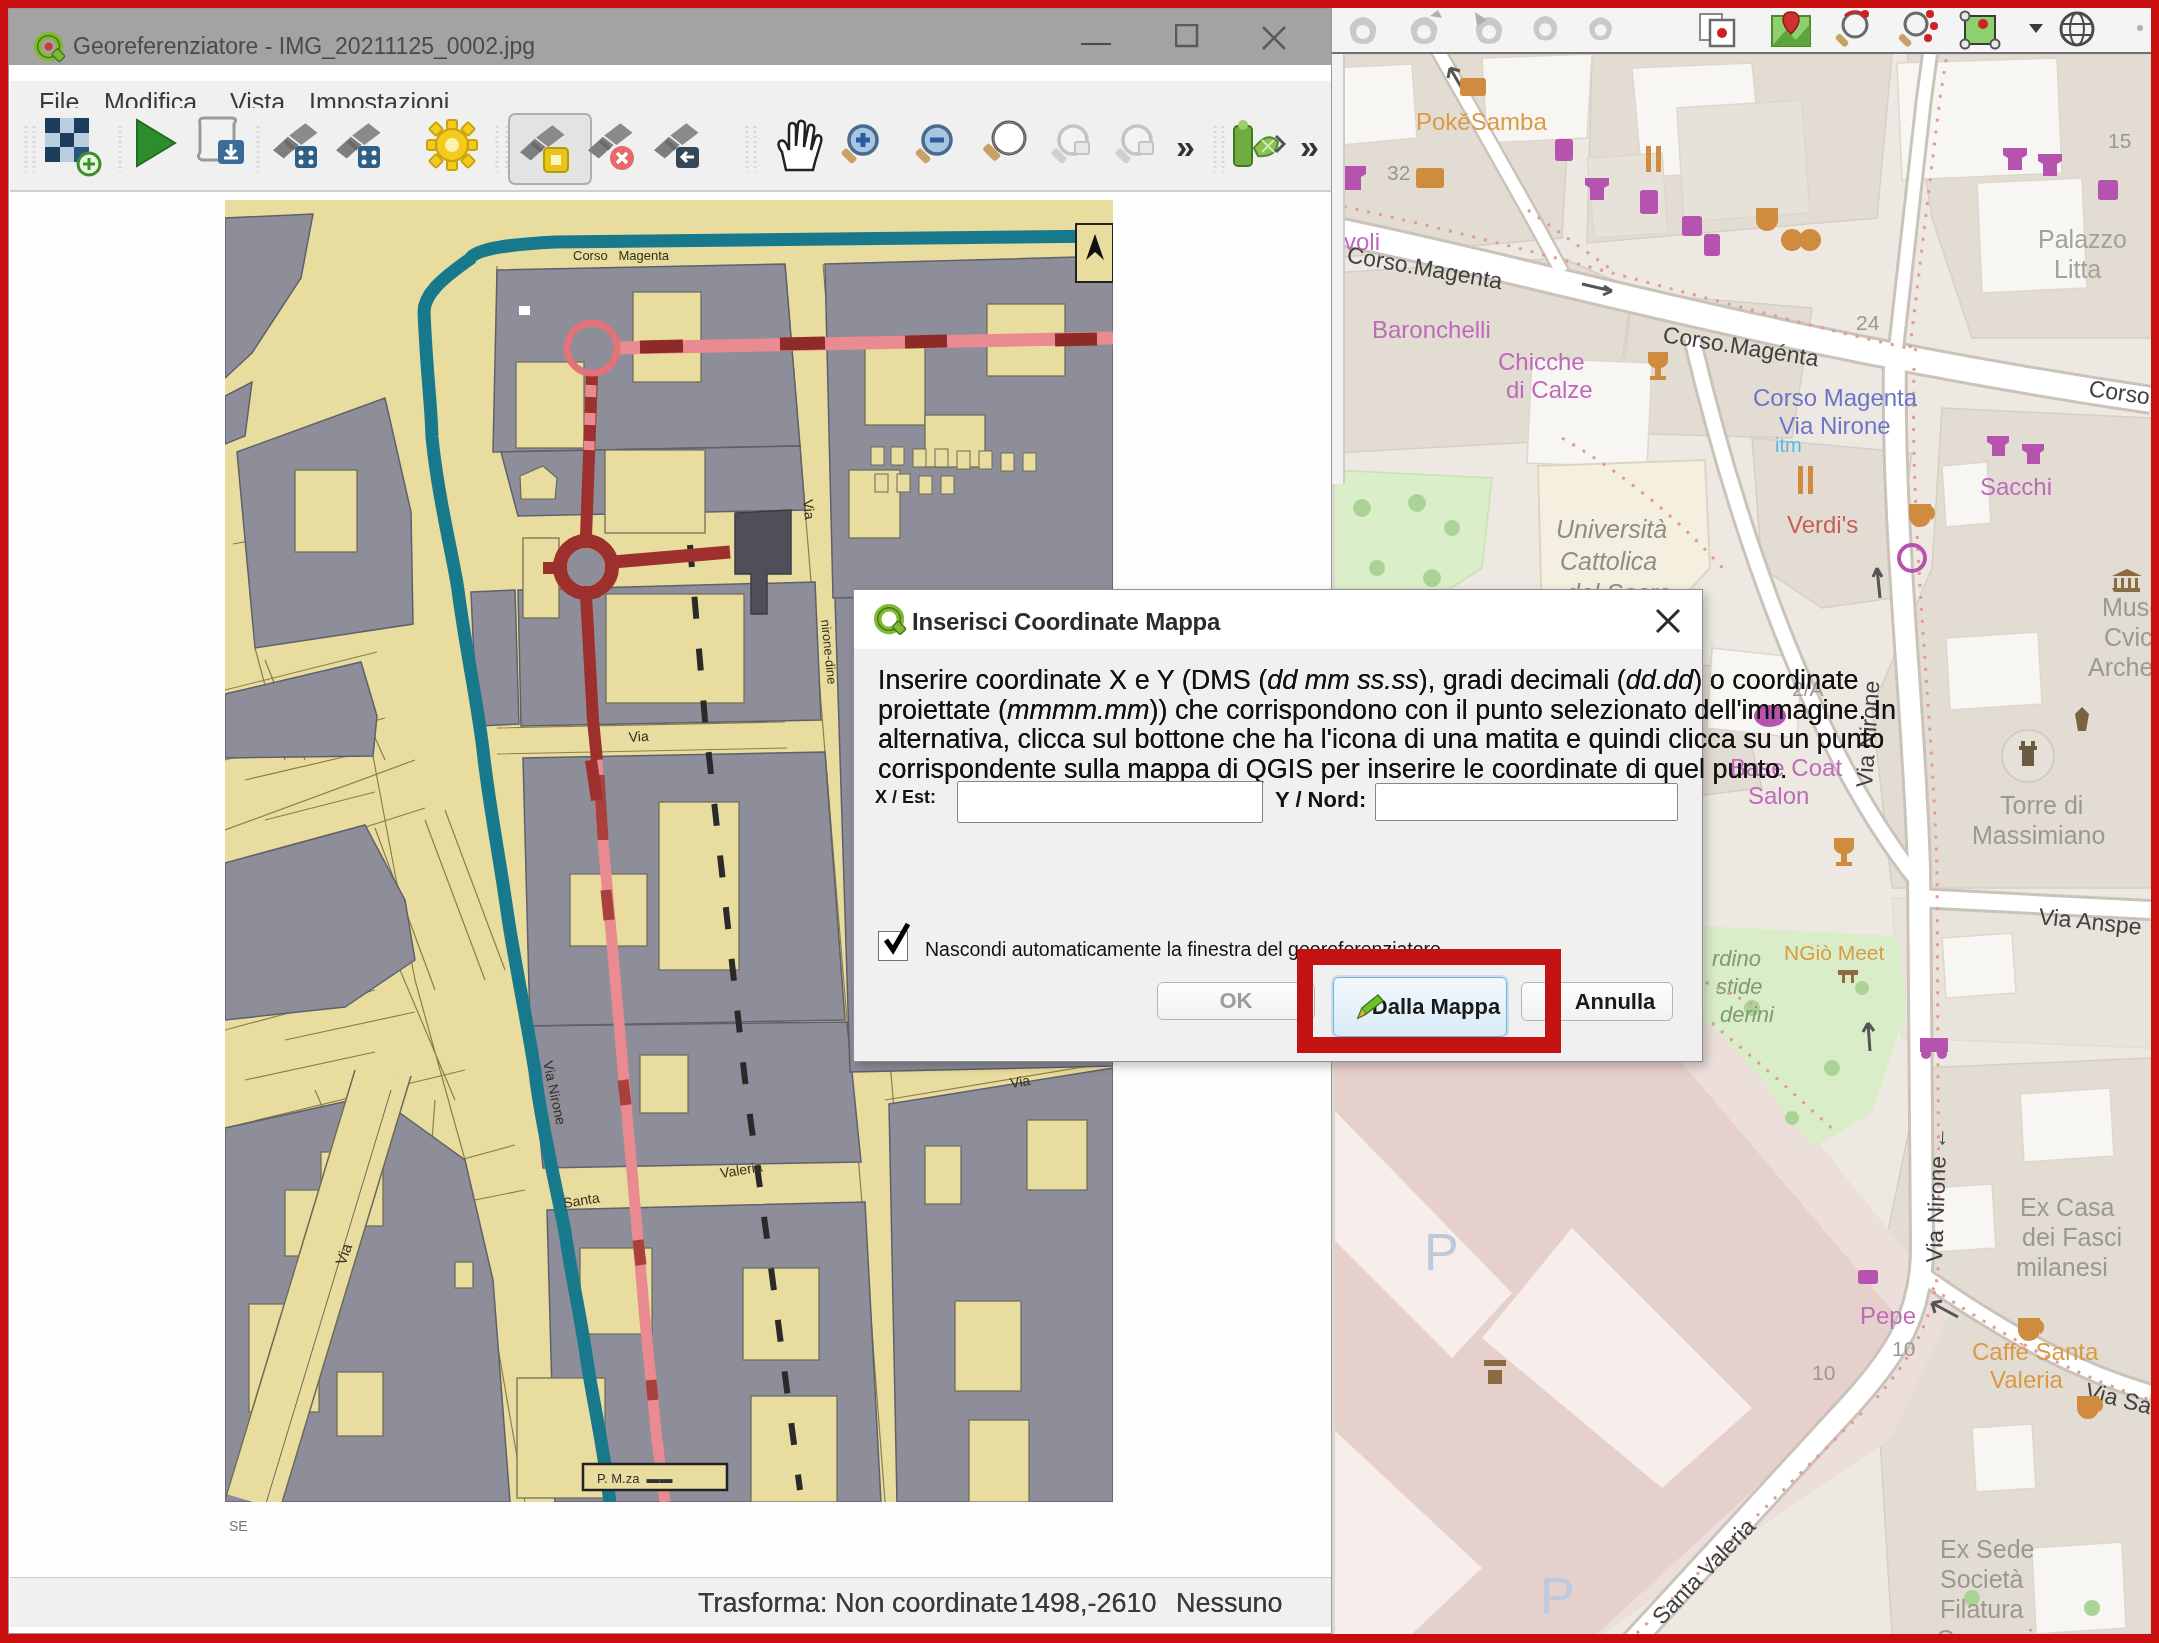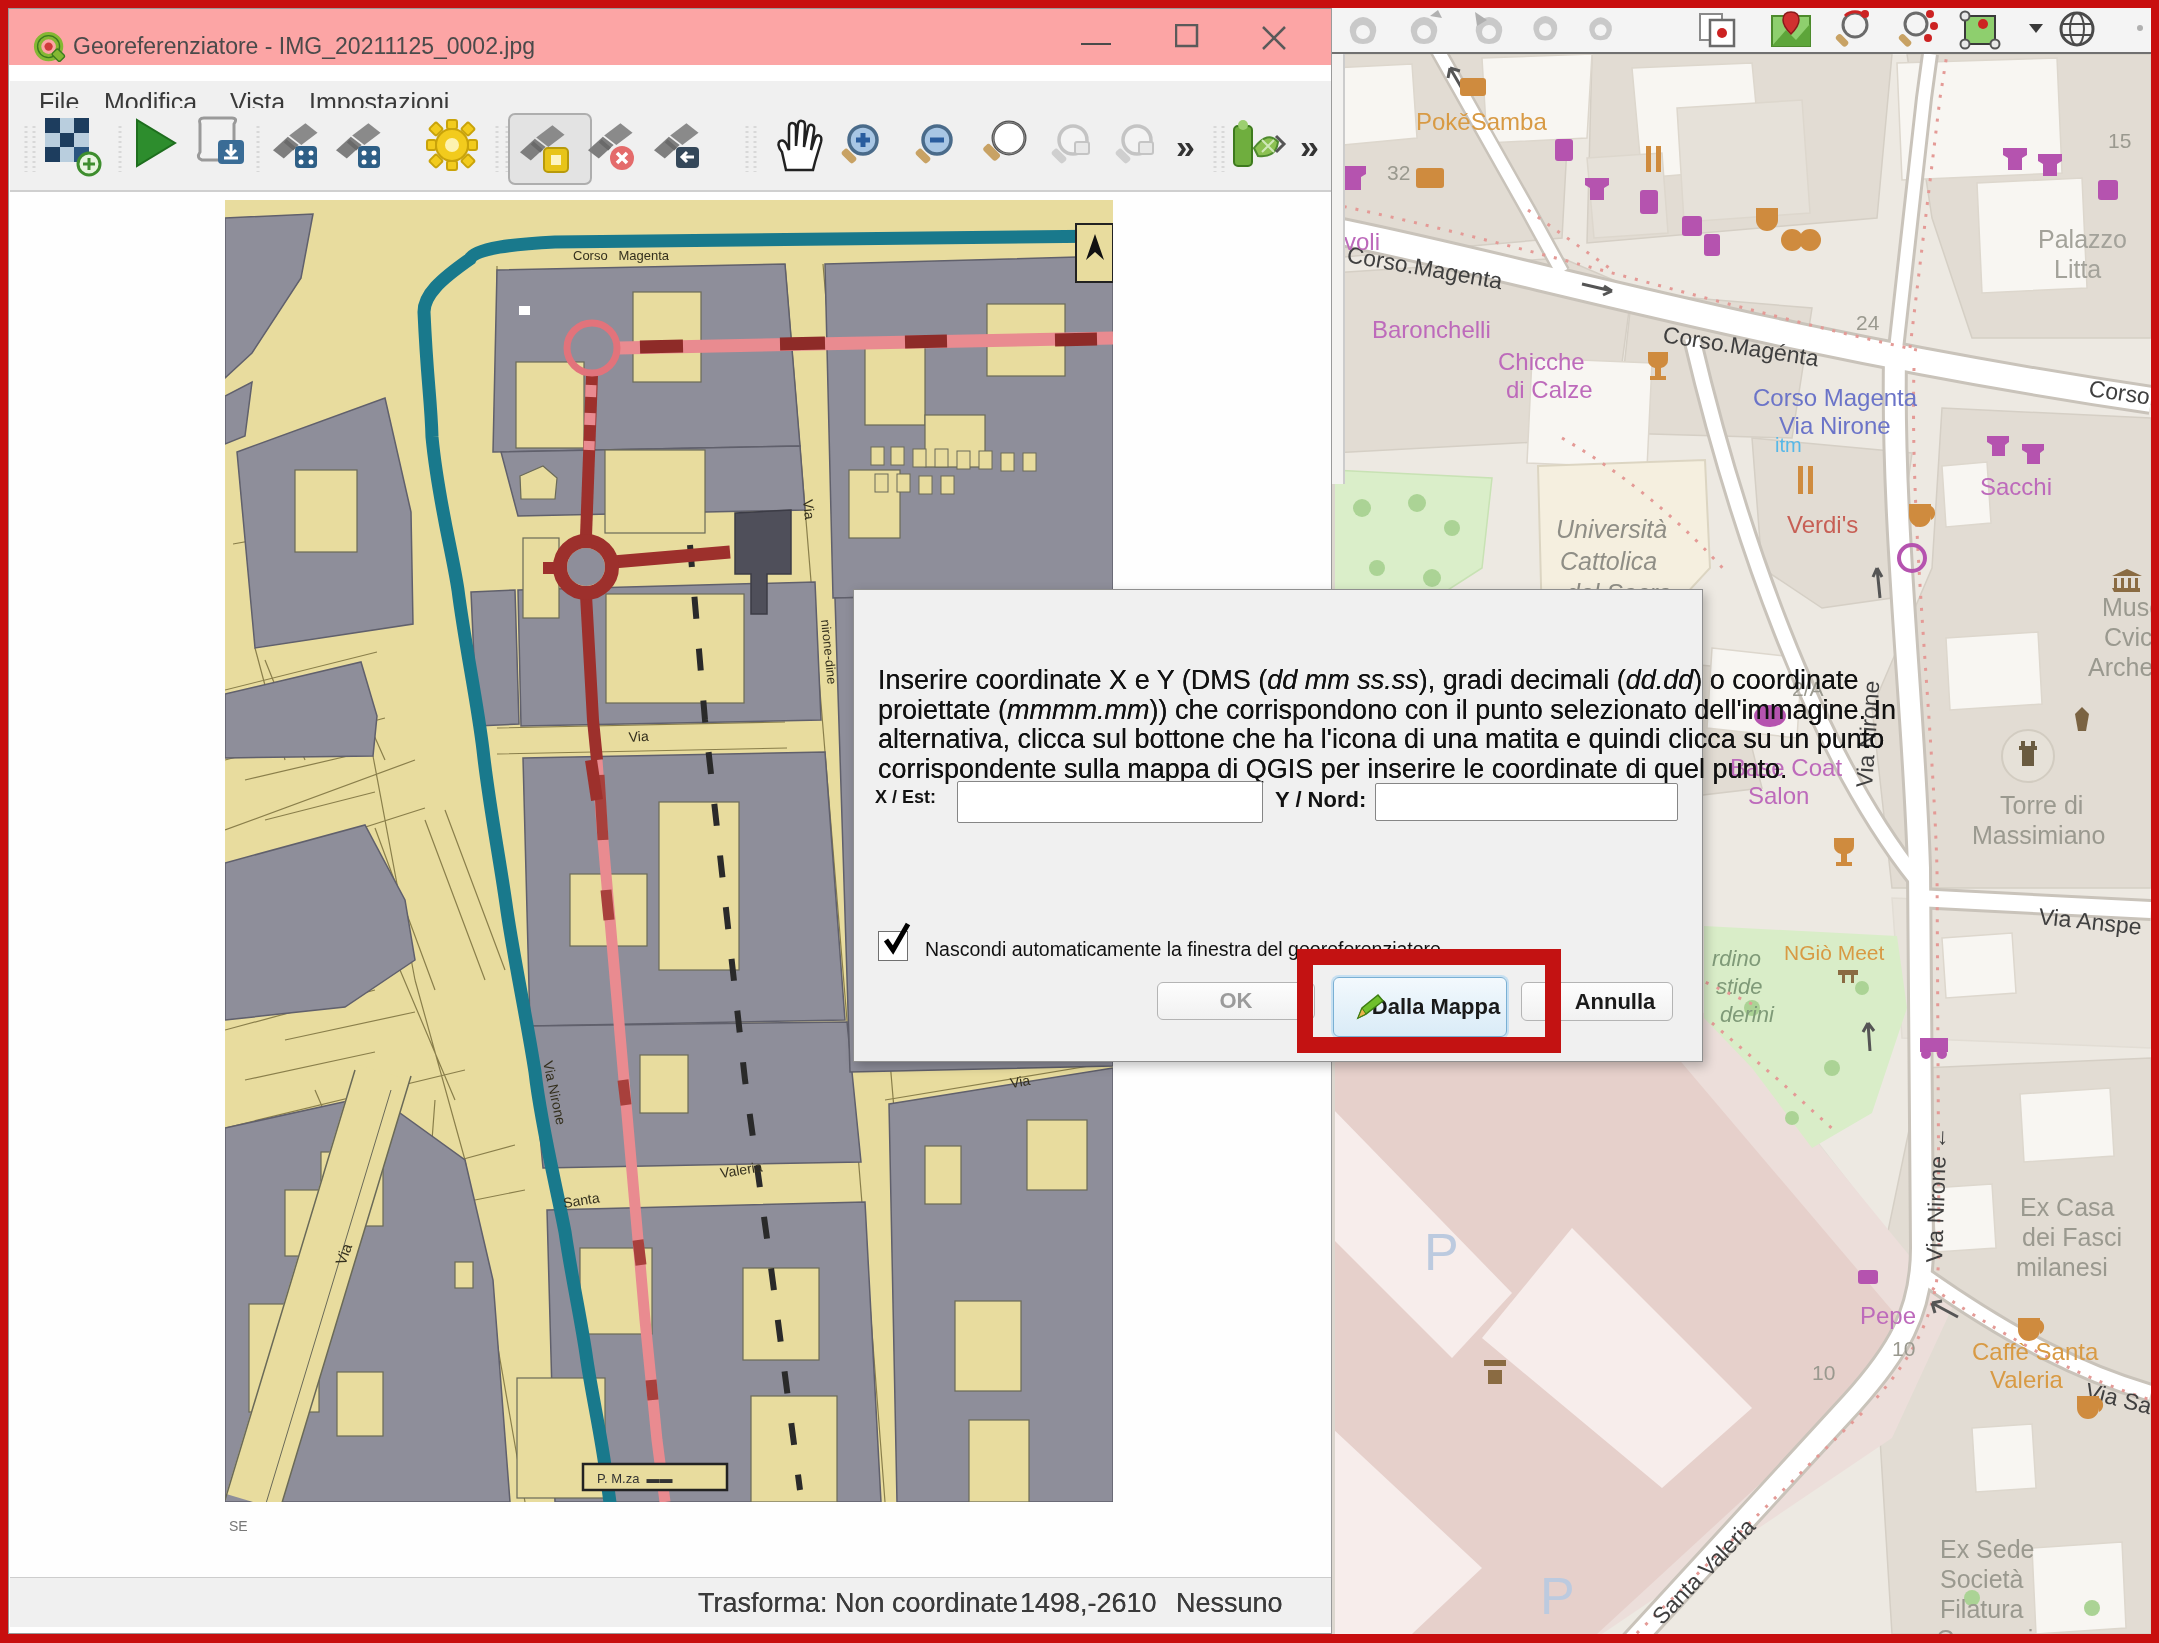--- a/index.html
+++ b/index.html
@@ -1,20 +1,20 @@
 <!DOCTYPE html>
 <html><head>
 <meta charset="utf-8">
 <style>
 html,body{margin:0;padding:0;width:2159px;height:1643px;overflow:hidden;background:#c80e0e;font-family:"Liberation Sans",sans-serif;}
 #stage{position:absolute;left:0;top:0;width:2159px;height:1643px;}
 .abs{position:absolute;}
 
 #win{left:8px;top:8px;width:1324px;height:1626px;background:#fff;border:1px solid #9a9a9a;box-sizing:border-box;}
-#titlebar{left:0;top:0;width:100%;height:56px;background:#fca5a5;}
+#titlebar{left:0;top:0;width:100%;height:56px;background:#a3a3a3;}
 #titletxt{left:64px;top:24px;font-size:23px;color:#4a4a4a;white-space:nowrap;}
 #menubar{left:1px;top:56px;width:1321px;height:42px;background:#f0f0f0;border-bottom:1px solid #e0e0e0;font-size:25px;color:#3a3a3a;margin-top:16px;}
 .mi{position:absolute;top:7px;}
 #toolbar{left:1px;top:99px;width:1321px;height:82px;background:#f0f0f0;border-bottom:2px solid #cfcfcf;}
 #canvas{left:1px;top:183px;width:1321px;height:1385px;background:#fefefe;}
 #statusbar{left:1px;top:1568px;width:1321px;height:49px;background:#f0f0f0;border-top:1px solid #cdcdcd;font-size:27px;color:#3a3a3a;text-shadow:0 0 0.6px #444;}
 
 .wbtn{position:absolute;top:22px;color:#4a4a4a;font-size:30px;}
 
 #dlg{left:853px;top:589px;width:850px;height:473px;background:#f0f0f0;border:1px solid #8f8f8f;box-sizing:border-box;box-shadow:3px 4px 10px rgba(0,0,0,.25);}
@@ -597,20 +597,31 @@
         <circle cx="19" cy="19" r="16" stroke-width="3"></circle>
         <ellipse cx="19" cy="19" rx="7" ry="16" stroke-width="2"></ellipse>
         <path d="M3,14 h32 M3,25 h32" stroke-width="2"></path>
       </g>
       <circle cx="808" cy="20" r="3" fill="#b0b0b0"></circle>
     </svg>
     </div>
   </div>
 
   <div id="dlg" class="abs">
+    <div id="dlgtitle" class="abs">
+      <svg class="abs" style="left:19px;top:13px" width="34" height="34" viewBox="0 0 36 36">
+        <circle cx="17" cy="17" r="12" fill="none" stroke="#84b833" stroke-width="8"></circle>
+        <circle cx="17" cy="17" r="12" fill="none" stroke="#3b7a1e" stroke-width="1.5"></circle>
+        <rect x="22" y="22" width="12" height="9" rx="2" fill="#84b833" stroke="#3b7a1e" stroke-width="1.5" transform="rotate(45 28 26)"></rect>
+      </svg>
+      <div id="dlgtxt" class="abs">Inserisci Coordinate Mappa</div>
+      <svg class="abs" style="left:800px;top:17px" width="28" height="28">
+          <path d="M3,3 L25,25 M25,3 L3,25" stroke="#2a2a2a" stroke-width="3"></path>
+        </svg>
+    </div>
     <div id="dlgbody" class="abs" style="left:24px;top:76px;width:810px;line-height:29.5px;white-space:nowrap;">
       Inserire coordinate X e Y (DMS (<i>dd mm ss.ss</i>), gradi decimali (<i>dd.dd</i>) o coordinate<br>
       proiettate (<i>mmmm.mm</i>)) che corrispondono con il punto selezionato dell'immagine. In<br>
       alternativa, clicca sul bottone che ha l'icona di una matita e quindi clicca su un punto<br>
       corrispondente sulla mappa di QGIS per inserire le coordinate di quel punto.
     </div>
     <div class="abs" style="left:21px;top:197px;font-size:18px;font-weight:bold;color:#111;">X / Est:</div>
     <div class="inp" style="left:103px;top:191px;width:306px;height:42px;"></div>
     <div class="abs" style="left:421px;top:197px;font-size:22px;font-weight:bold;color:#111;">Y / Nord:</div>
     <div class="inp" style="left:521px;top:193px;width:303px;height:38px;"></div>

